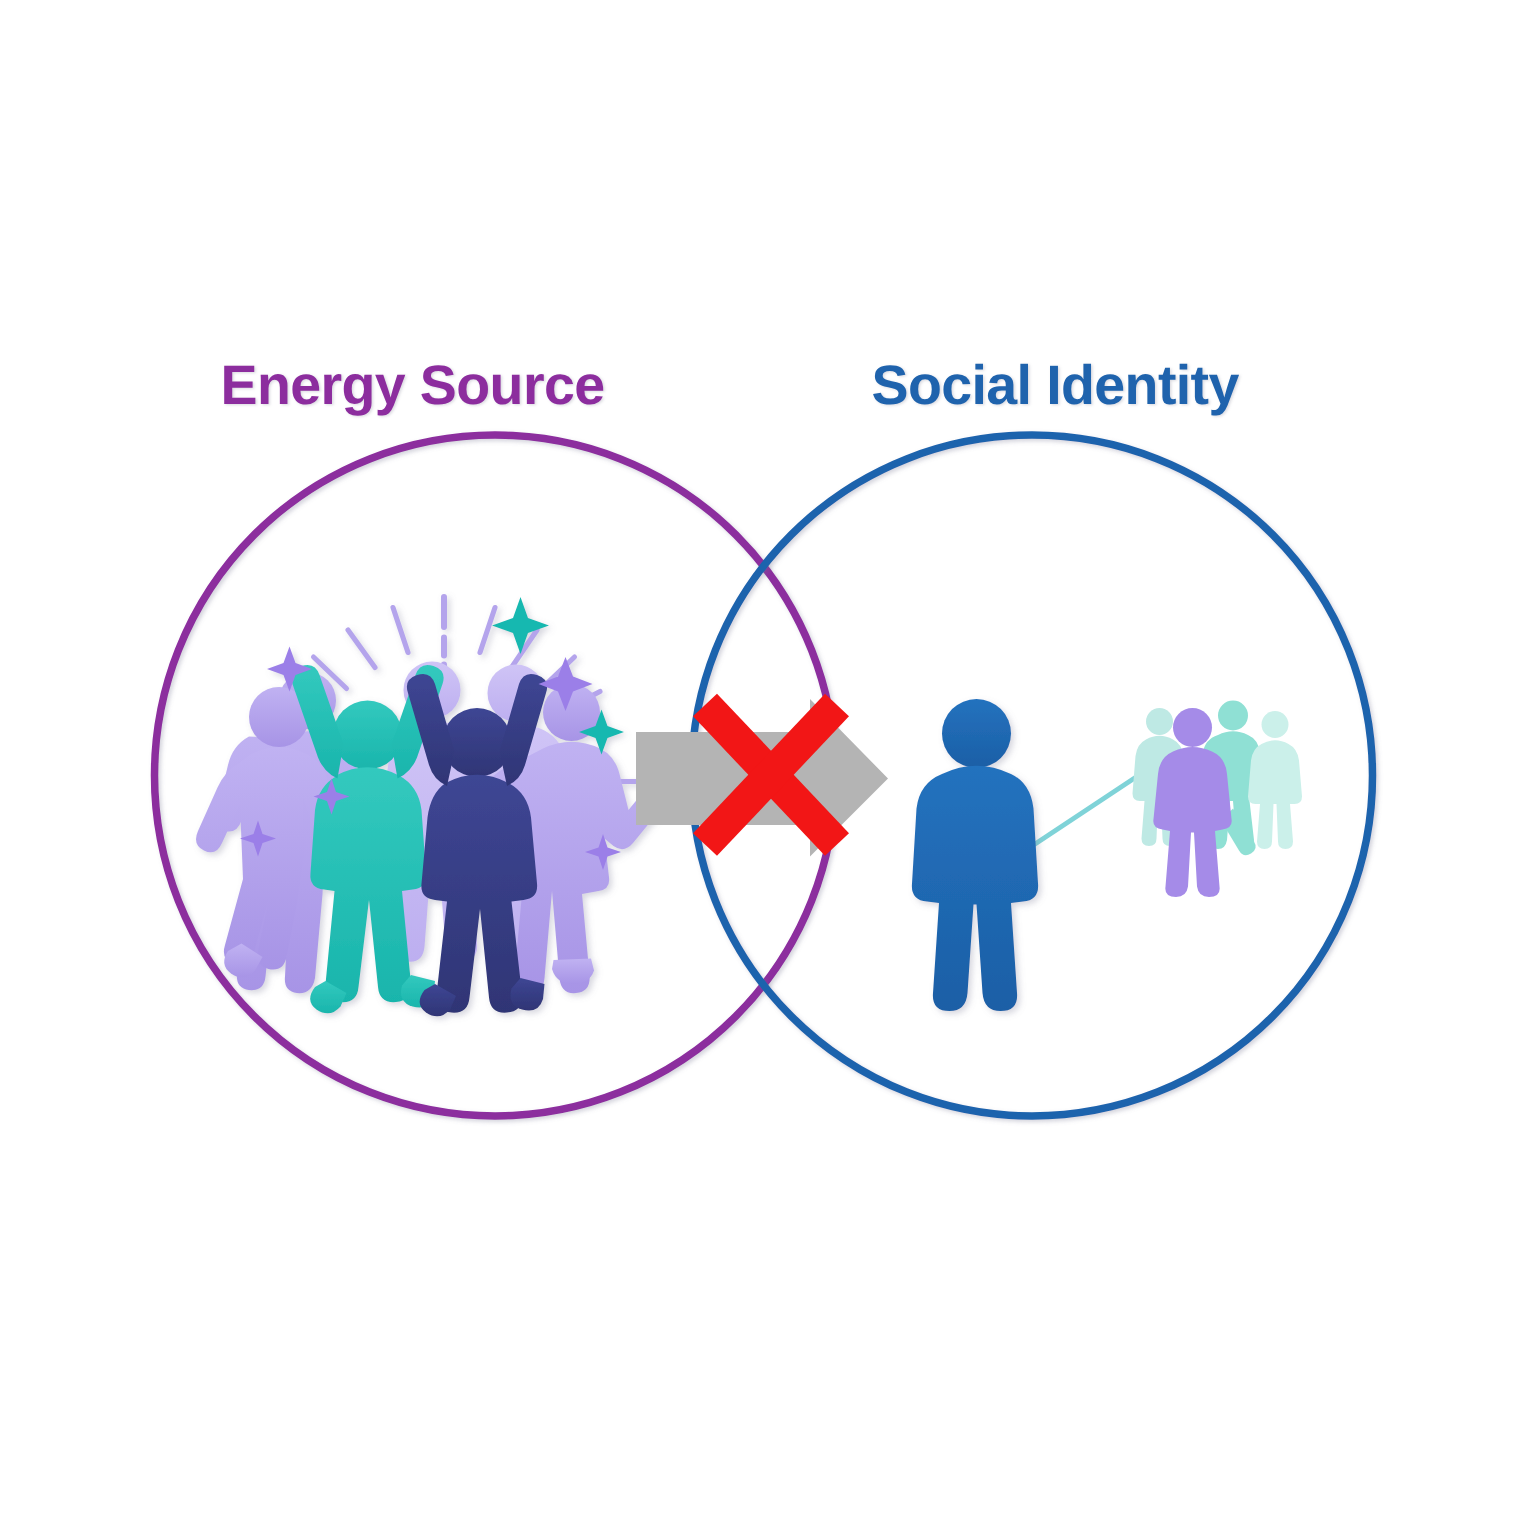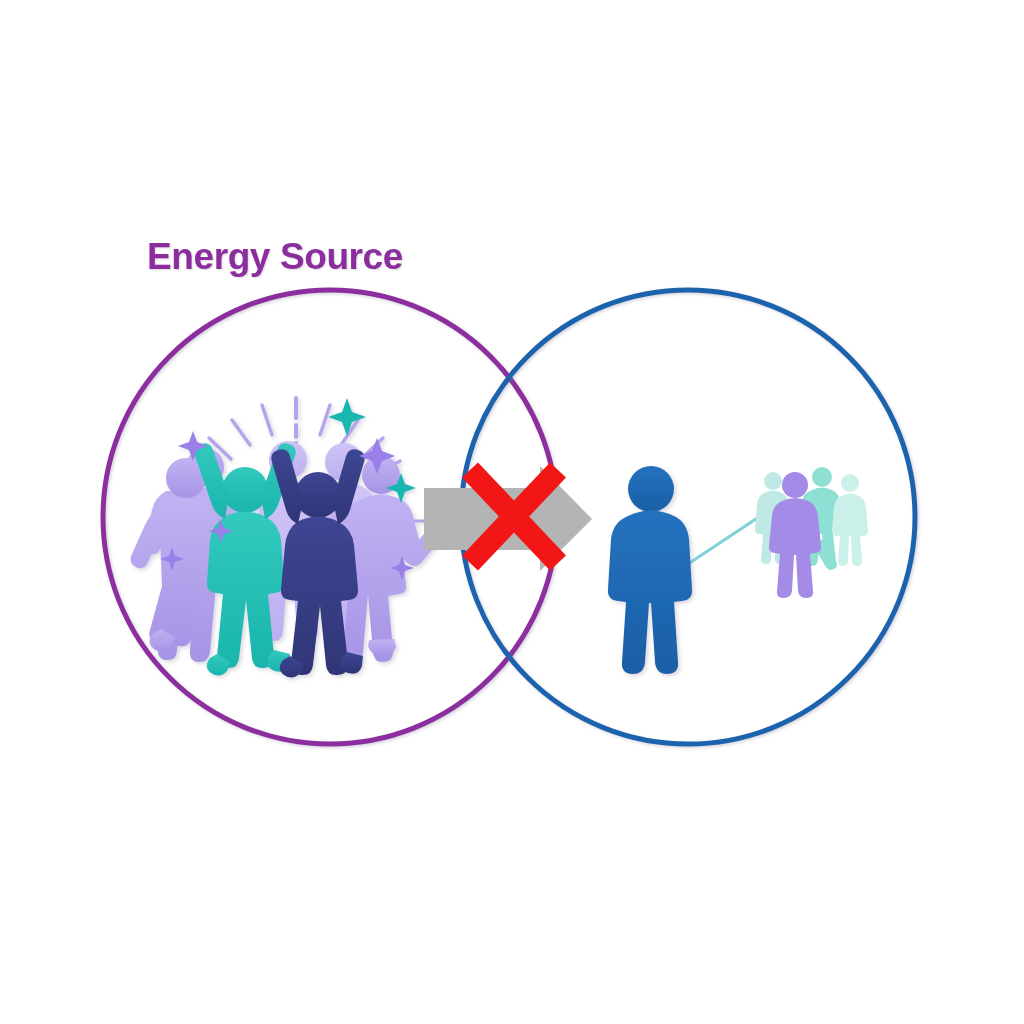--- a/index.html
+++ b/index.html
@@ -193,14 +193,15 @@
 
       <g fill="url(#gradBlueSolo)" filter="url(#softShadow)">
         <circle cx="651" cy="489" r="23"></circle>
         <path d="M628 516 q23 -11 46 0 q13 6 15 23 l3 50 q1 11 -10 12 l-8 1 l4 60 q1 12 -11 12 q-11 0 -12 -12 l-4 -59 l-2 0 l-4 59 q-1 12 -12 12 q-12 0 -11 -12 l4 -60 l-8 -1 q-11 -1 -10 -12 l3 -50 q2 -17 17 -23 z"></path>
       </g>
     </g>
   </svg>
 
   <div class="label" id="label-left" style="color:#8C2D9E">Energy Source</div>
 
+  <div class="label" id="label-right" style="color:#1F63AD">Social Identity</div>
 
 </div>
 
 </body></html>

